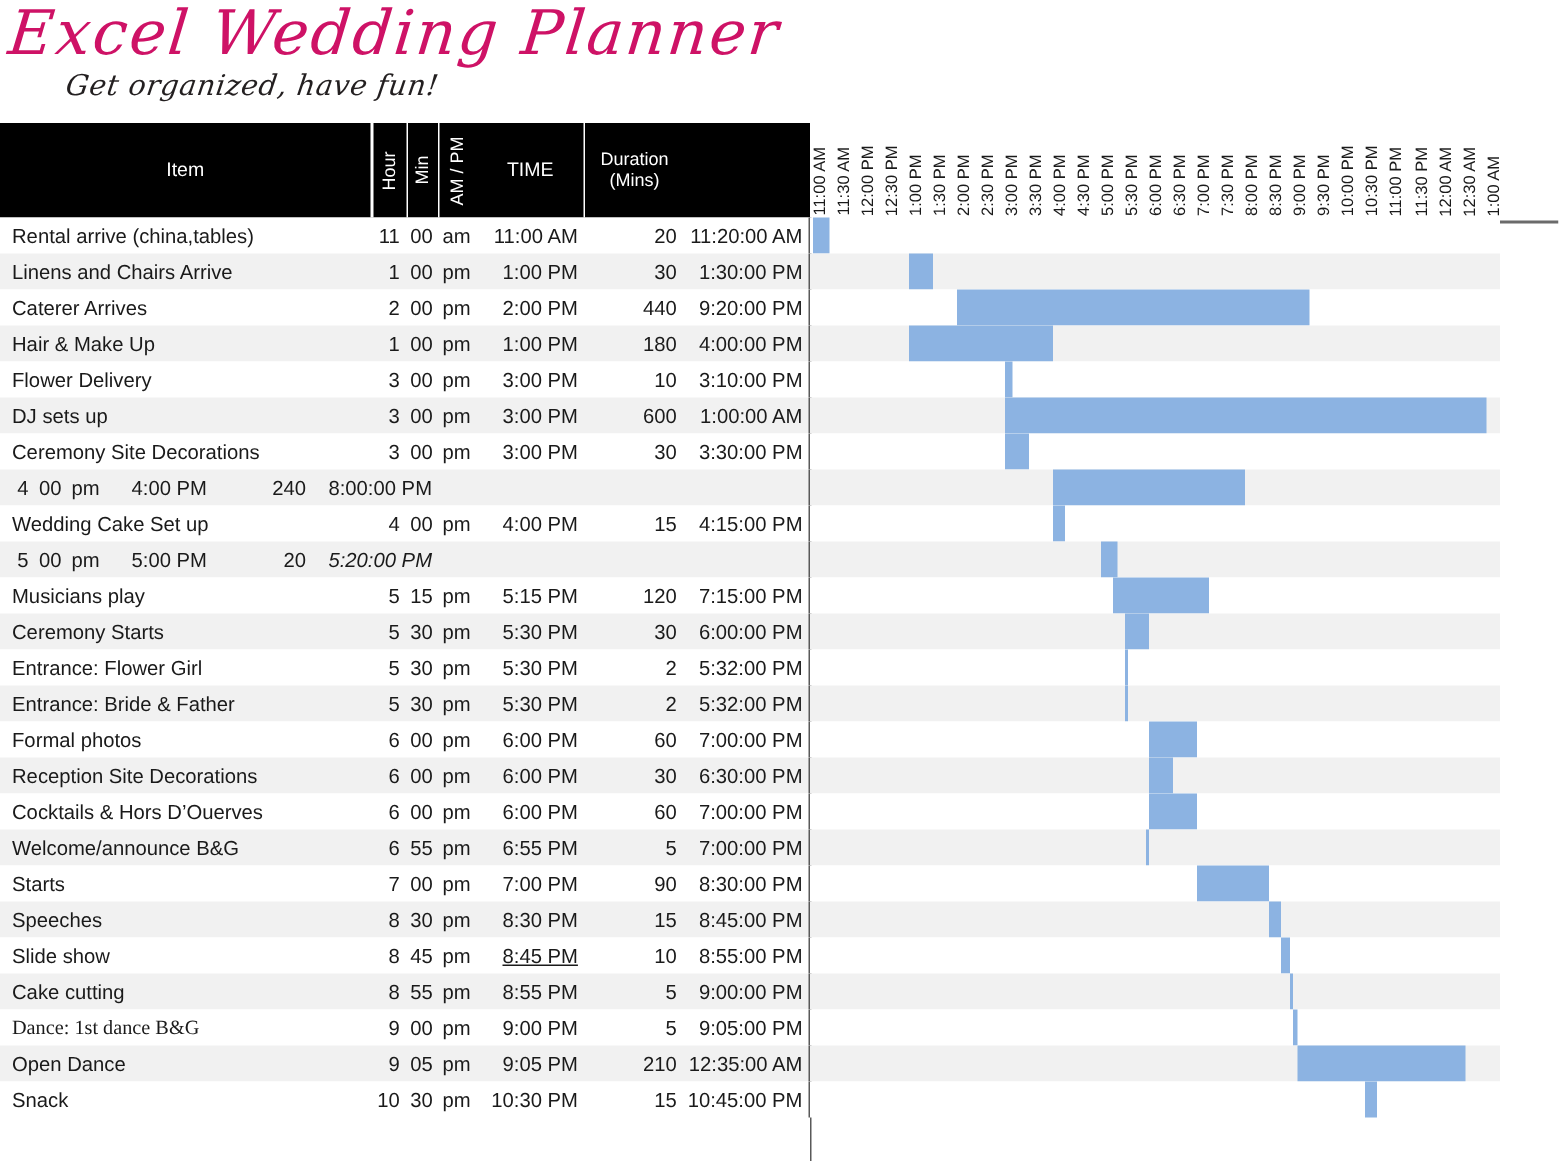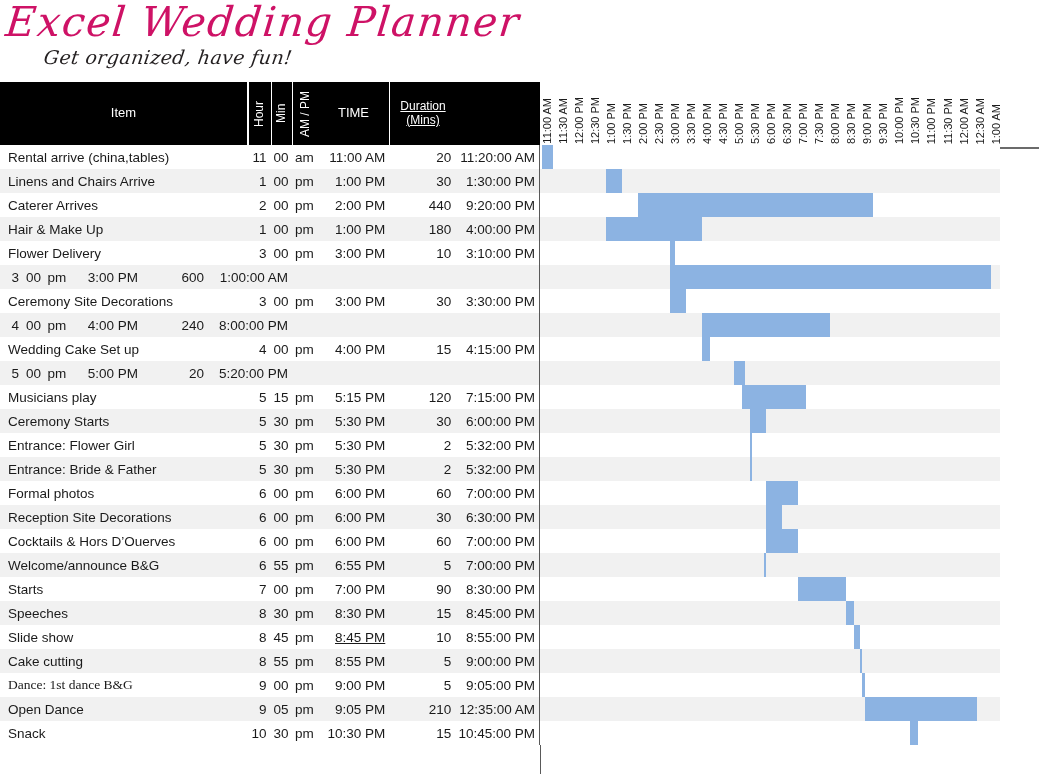--- a/index.html
+++ b/index.html
@@ -73,21 +73,21 @@
   .hcell.vertical {
     writing-mode: vertical-rl;
     transform: rotate(180deg);
     font-size: 12px;
   }
   .c-item     { width: 248px; }
   .c-hour     { width: 23px; }
   .c-min      { width: 21px; }
   .c-ampm     { width: 26px; }
   .c-time     { width: 72px; }
-  .c-duration { width: 66px; font-size: 12px; text-decoration: underline; }
+  .c-duration { width: 66px; font-size: 12px; }
   .c-end      { width: 84px; font-size: 12px; }
 
   
   #rows {
     position: absolute;
     left: 0; top: 145px;
     width: 1039px;
   }
   .row {
     position: relative;
@@ -280,20 +280,21 @@
           <div class="cell center" style="width: 26px;">pm</div>
           <div class="cell right" style="width: 72px;">3:00 PM</div>
           <div class="cell right" style="width: 66px;">10</div>
           <div class="cell right" style="width: 84px;">3:10:00 PM</div>
         </div>
       </div>
       <div class="row even">
         <div class="row-band"></div>
         <div class="bar" style="left: 670.16px; width: 320.4px; background: rgb(140, 179, 226);"></div>
         <div class="row-cells">
+          <div class="cell left" style="width: 248px;">DJ sets up</div>
           <div class="cell right" style="width: 23px;">3</div>
           <div class="cell center" style="width: 21px;">00</div>
           <div class="cell center" style="width: 26px;">pm</div>
           <div class="cell right" style="width: 72px;">3:00 PM</div>
           <div class="cell right" style="width: 66px;">600</div>
           <div class="cell right" style="width: 84px;">1:00:00 AM</div>
         </div>
       </div>
       <div class="row odd">
         <div class="row-band"></div>
@@ -335,21 +336,21 @@
       </div>
       <div class="row even">
         <div class="row-band"></div>
         <div class="bar" style="left: 734.24px; width: 10.68px; background: rgb(140, 179, 226);"></div>
         <div class="row-cells">
           <div class="cell right" style="width: 23px;">5</div>
           <div class="cell center" style="width: 21px;">00</div>
           <div class="cell center" style="width: 26px;">pm</div>
           <div class="cell right" style="width: 72px;">5:00 PM</div>
           <div class="cell right" style="width: 66px;">20</div>
-          <div class="cell right" style="width: 84px;">5:20:00 PM</div>
+          <div class="cell right" style="width: 84px; font-style: italic;">5:20:00 PM</div>
         </div>
       </div>
       <div class="row odd">
         <div class="row-band"></div>
         <div class="bar" style="left: 742.25px; width: 64.08px; background: rgb(140, 179, 226);"></div>
         <div class="row-cells">
           <div class="cell left" style="width: 248px;">Musicians play</div>
           <div class="cell right" style="width: 23px;">5</div>
           <div class="cell center" style="width: 21px;">15</div>
           <div class="cell center" style="width: 26px;">pm</div>

